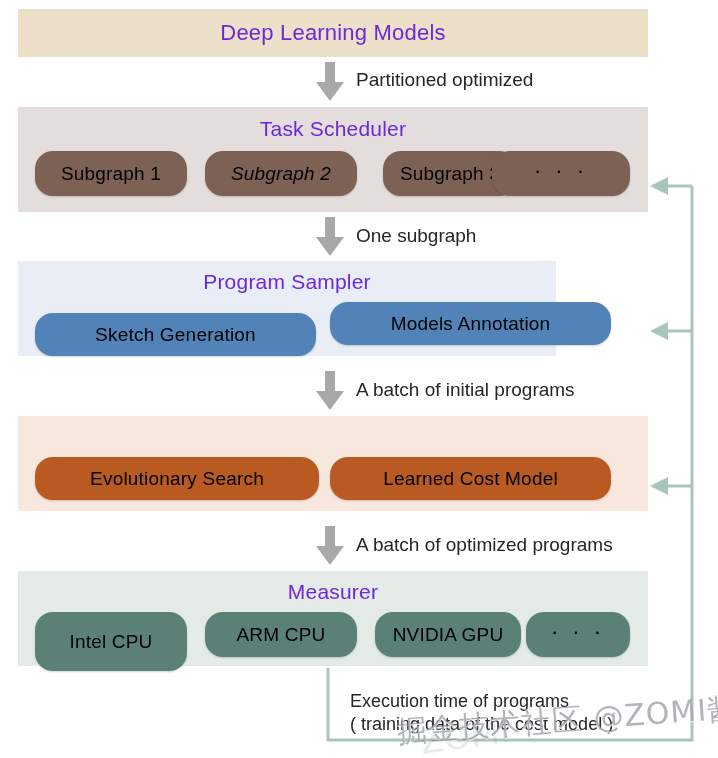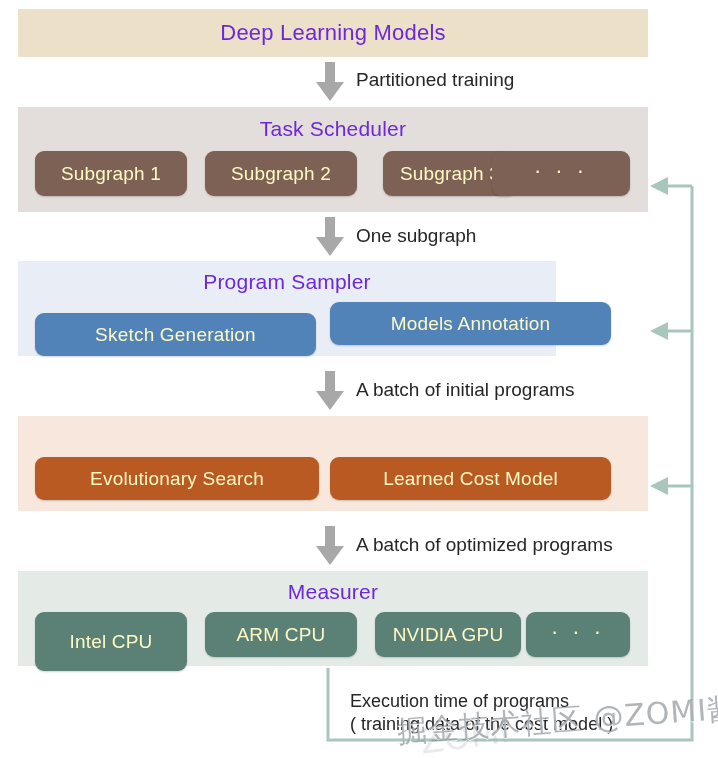--- a/index.html
+++ b/index.html
@@ -21,22 +21,22 @@
     position:absolute;
     left:0;right:0;
     text-align:center;
     font-size:21px;
     color:#6d28d9;
     letter-spacing:.2px;
   }
   .chip{
     position:absolute;
     box-sizing:border-box;
-    border-radius:9px;
-    color:#fef9c3;
+    border-radius:18px;
+    color:#000000;
     display:flex;
     align-items:center;
     justify-content:center;
     font-size:19px;
     letter-spacing:.2px;
     box-shadow:0 1px 2px rgba(0,0,0,.18);
   }
   .chip.dots{font-size:22px;letter-spacing:4px;padding-bottom:6px;}
 
   
@@ -140,21 +140,21 @@
     </g>
   </svg>
 
   <div class="section" id="band-models">
     <div class="section-title">Deep Learning Models</div>
   </div>
 
   <div class="section" id="band-scheduler">
     <div class="section-title">Task Scheduler</div>
     <div class="chip" style="left:17px;top:44px;width:152px;height:45px;background:#7d6155;">Subgraph 1</div>
-    <div class="chip" style="left:187px;top:44px;width:152px;height:45px;background:#7d6155;">Subgraph 2</div>
+    <div class="chip" style="left:187px;top:44px;width:152px;height:45px;background:#7d6155;font-style:italic;">Subgraph 2</div>
     <div class="chip" style="left:357px;top:44px;width:134px;height:45px;background:#7d6155;margin-left:8px;">Subgraph 3</div>
     <div class="chip dots" style="left:474px;top:44px;width:138px;height:45px;background:#7d6155;">· · ·</div>
   </div>
 
   <div class="section" id="band-sampler">
     <div class="section-title">Program Sampler</div>
     <div class="chip" style="left:17px;top:52px;width:281px;height:43px;background:#5183b8;">Sketch Generation</div>
     <div class="chip" style="left:312px;top:41px;width:281px;height:43px;background:#5183b8;">Models Annotation</div>
   </div>
 
@@ -164,21 +164,21 @@
   </div>
 
   <div class="section" id="band-measurer">
     <div class="section-title">Measurer</div>
     <div class="chip" style="left:17px;top:41px;width:152px;height:59px;background:#5b8177;">Intel CPU</div>
     <div class="chip" style="left:187px;top:41px;width:152px;height:45px;background:#5b8177;">ARM CPU</div>
     <div class="chip" style="left:357px;top:41px;width:146px;height:45px;background:#5b8177;">NVIDIA GPU</div>
     <div class="chip dots" style="left:508px;top:41px;width:104px;height:45px;background:#5b8177;">· · ·</div>
   </div>
 
-  <div class="flow-label" style="left:356px;top:69px;">Partitioned training</div>
+  <div class="flow-label" style="left:356px;top:69px;">Partitioned optimized</div>
   <div class="flow-label" style="left:356px;top:225px;">One subgraph</div>
   <div class="flow-label" style="left:356px;top:379px;">A batch of initial programs</div>
   <div class="flow-label" style="left:356px;top:534px;">A batch of optimized programs</div>
 
   <div class="feedback-caption" style="left:350px;top:690px;">Execution time of programs</div>
   <div class="feedback-caption" style="left:350px;top:713px;">( training data of the cost model )</div>
 
   <div id="watermark-ghost">ZOMI</div>
   <div id="watermark">掘金技术社区 @ZOMI酱</div>
 

